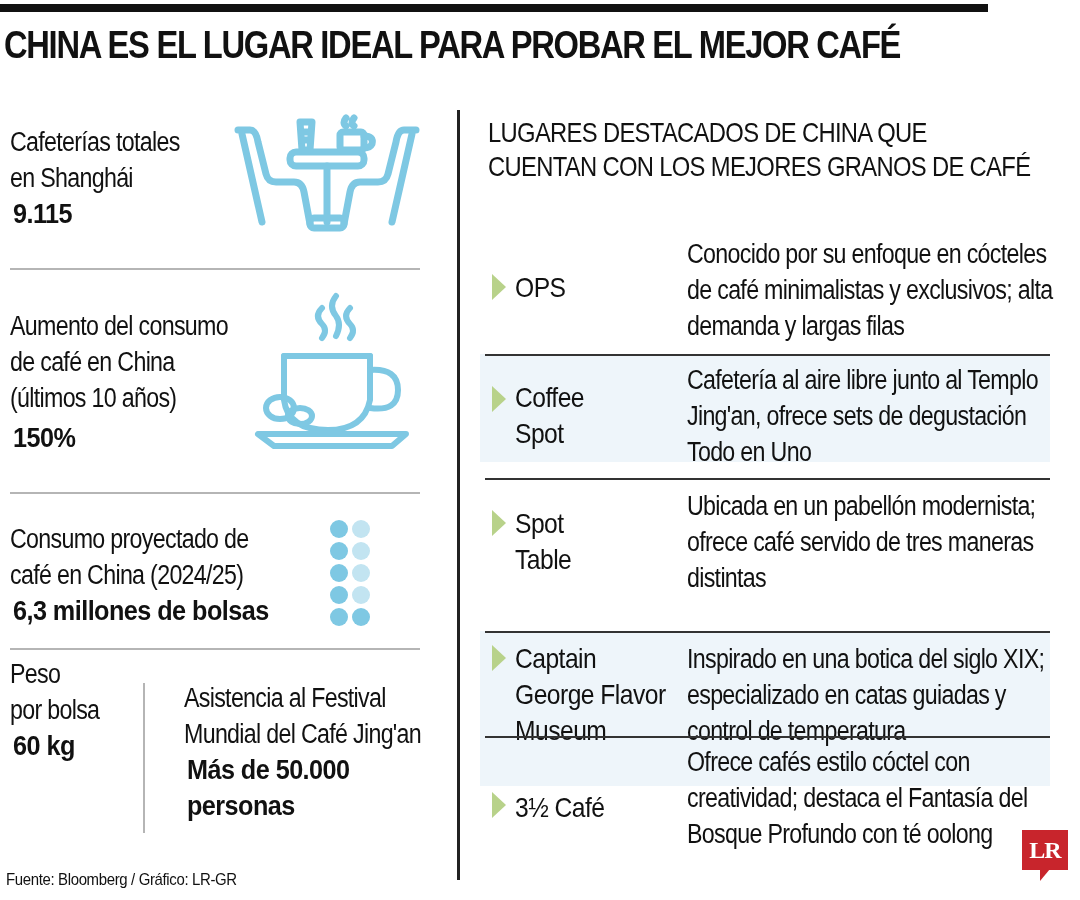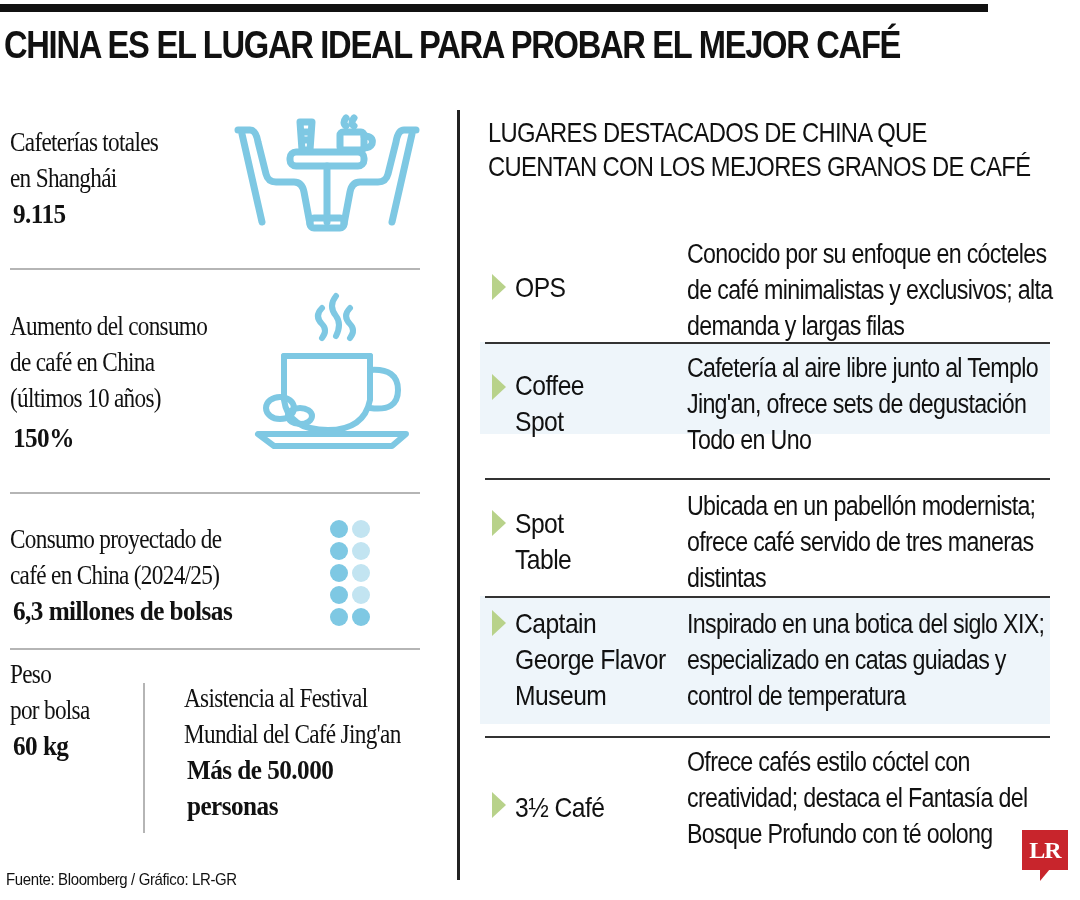--- a/index.html
+++ b/index.html
@@ -1,21 +1,21 @@
 <!DOCTYPE html>
 <html><head>
 <meta charset="utf-8">
 <style>
   html, body { margin: 0; padding: 0; background: #ffffff; }
   body { width: 1080px; height: 900px; position: relative; overflow: hidden;
          font-family: "Liberation Sans", sans-serif; color: #111; }
   .top-bar { position: absolute; left: 0; top: 4px; width: 988px; height: 8px; background: #111; }
   .title { position: absolute; left: 4px; top: 24px; font-size: 38px; font-weight: bold;
            letter-spacing: -1.5px; transform: scaleX(0.86); transform-origin: left top; white-space: nowrap; }
-  .stat { position: absolute; left: 10px; font-family: Liberation Serif, serif; }
+  .stat { position: absolute; left: 10px; }
   .stat .label { font-size: 27px; line-height: 36px; letter-spacing: -0.8px;
                  transform: scaleX(0.86); transform-origin: left top; white-space: nowrap; }
   .stat .value { font-size: 28px; font-weight: bold; line-height: 36px; margin-left: 3px; letter-spacing: -0.6px;
                  transform: scaleX(0.9); transform-origin: left top; white-space: nowrap; }
   .hr { position: absolute; left: 10px; width: 410px; height: 2px; background: #b5b5b5; }
   .icon { position: absolute; }
   .vdivider { position: absolute; left: 143px; top: 683px; width: 2px; height: 150px; background: #b5b5b5; }
   .main-divider { position: absolute; left: 457px; top: 110px; width: 3px; height: 770px; background: #222; }
   .source { position: absolute; left: 6px; top: 870px; font-size: 17px; letter-spacing: -0.4px;
             transform: scaleX(0.88); transform-origin: left top; white-space: nowrap; }
@@ -128,41 +128,41 @@
 </div>
 
 <div class="row" style="top:232px;height:122px">
   <div class="arrow" style="top:42px"></div>
   <div class="name" style="top:38px">OPS</div>
   <div class="desc" style="top:4px">Conocido por su enfoque en cócteles</div>
   <div class="desc" style="top:40px">de café minimalistas y exclusivos; alta</div>
   <div class="desc" style="top:76px">demanda y largas filas</div>
 </div>
 
-<div class="row shaded" style="top:342px;height:92px">
+<div class="row shaded" style="top:354px;height:108px">
   <div class="line"></div>
   <div class="arrow" style="top:32px"></div>
   <div class="name" style="top:26px">Coffee</div>
   <div class="name" style="top:62px">Spot</div>
   <div class="desc" style="top:8px">Cafetería al aire libre junto al Templo</div>
   <div class="desc" style="top:44px">Jing'an, ofrece sets de degustación</div>
   <div class="desc" style="top:80px">Todo en Uno</div>
 </div>
 
 <div class="row" style="top:478px;height:130px">
   <div class="line"></div>
   <div class="arrow" style="top:32px"></div>
   <div class="name" style="top:28px">Spot</div>
   <div class="name" style="top:64px">Table</div>
   <div class="desc" style="top:10px">Ubicada en un pabellón modernista;</div>
   <div class="desc" style="top:46px">ofrece café servido de tres maneras</div>
   <div class="desc" style="top:82px">distintas</div>
 </div>
 
-<div class="row shaded" style="top:596px;height:128px">
+<div class="row shaded" style="top:631px;height:155px">
   <div class="line"></div>
   <div class="arrow" style="top:14px"></div>
   <div class="name" style="top:10px">Captain</div>
   <div class="name" style="top:46px">George Flavor</div>
   <div class="name" style="top:82px">Museum</div>
   <div class="desc" style="top:10px">Inspirado en una botica del siglo XIX;</div>
   <div class="desc" style="top:46px">especializado en catas guiadas y</div>
   <div class="desc" style="top:82px">control de temperatura</div>
 </div>
 

